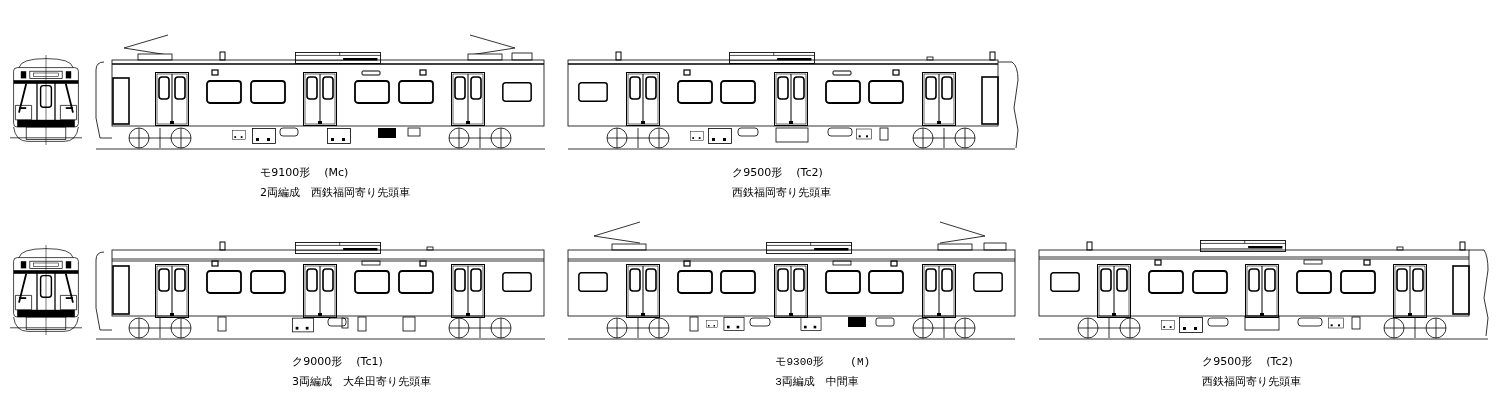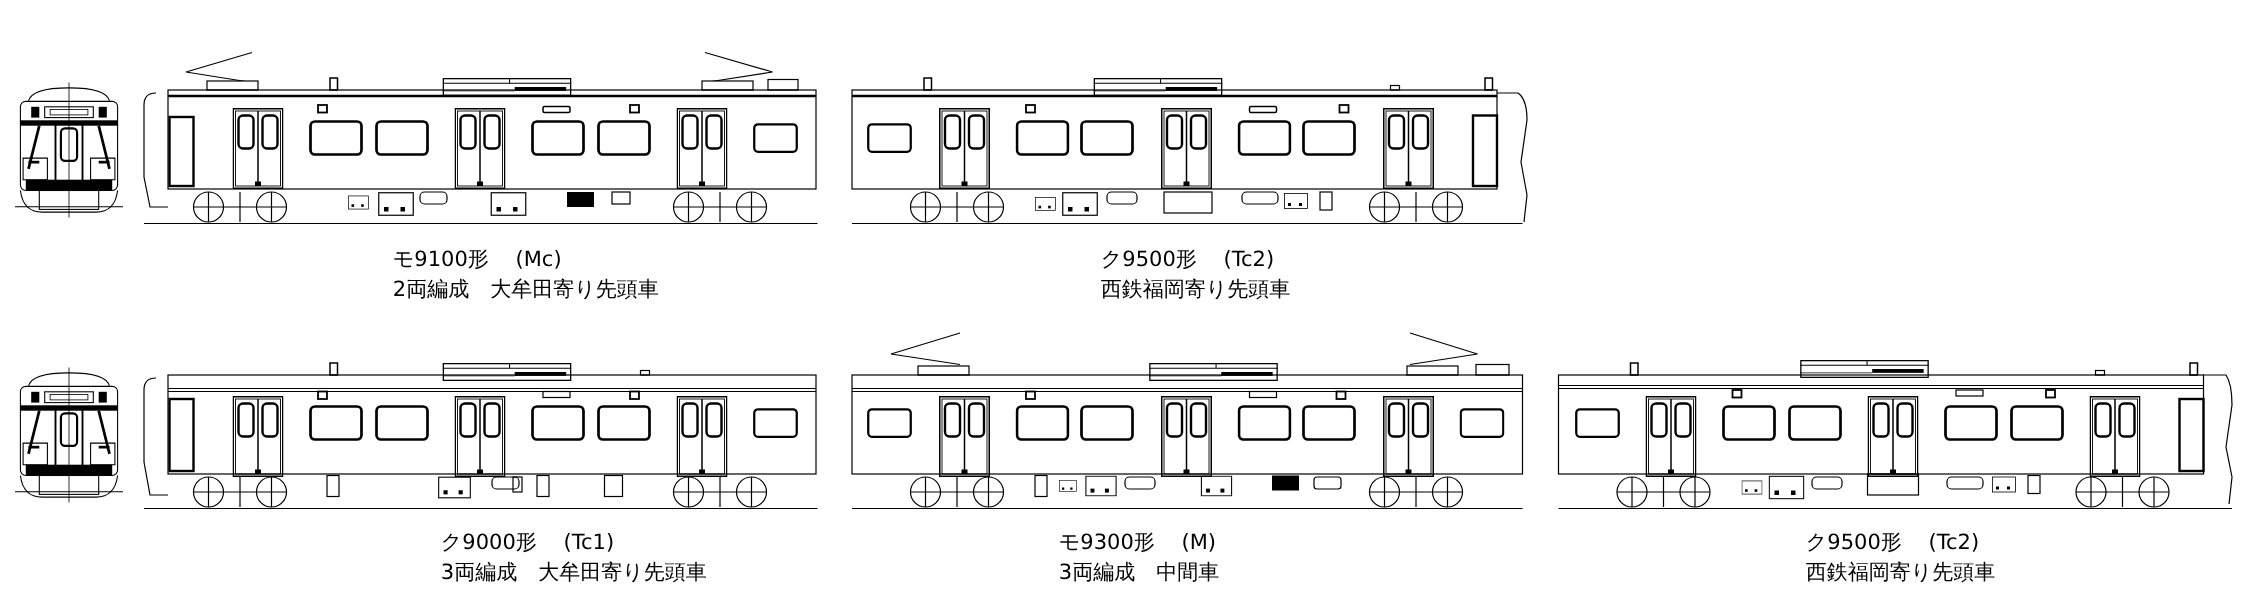--- a/index.html
+++ b/index.html
@@ -1,18 +1,18 @@
 <!DOCTYPE html>
 <html><head>
 <meta charset="utf-8">
 <style>
   html, body { margin: 0; padding: 0; background: #ffffff; }
   body { width: 1500px; height: 400px; position: relative; overflow: hidden; font-family: "DejaVu Sans", sans-serif; }
   svg { position: absolute; left: 0; top: 0; }
-  .cap { position: absolute; font-size: 14px; line-height: 10px; color: #000; white-space: pre; font-family: "DejaVu Sans", sans-serif; }
+  .cap { position: absolute; font-size: 11px; line-height: 10px; color: #000; white-space: pre; font-family: "DejaVu Sans", sans-serif; }
 </style>
 </head>
 <body>
 
 <svg width="1500" height="400" viewBox="0 0 1500 400" xmlns="http://www.w3.org/2000/svg">
   <defs>
 
     <symbol id="win" viewBox="0 0 36 24">
       <rect x="1" y="1" width="34" height="22" rx="3" fill="none" stroke="#000" stroke-width="1.8"></rect>
     </symbol>
@@ -244,34 +244,34 @@
     <rect x="1245" y="316" width="34" height="14" fill="none" stroke="#000" stroke-width="0.8"></rect>
     <rect x="1298" y="318" width="24" height="8" rx="3" fill="none" stroke="#000" stroke-width="0.8"></rect>
     <use href="#box" x="1328" y="317" width="16" height="12"></use>
     <rect x="1352" y="317" width="8" height="12" fill="none" stroke="#000" stroke-width="0.8"></rect>
     <line x1="1039" y1="339" x2="1488" y2="339" stroke="#000" stroke-width="0.8"></line>
   </g>
 </svg>
 
 <div class="cap" style="left:253px; top:158px;">
   <span>モ9100形</span>&nbsp;&nbsp;&nbsp;&nbsp;<span>(Mc)</span><br>
-  <span>2両編成　大牟田寄り先頭車</span>
+  <span>2両編成　西鉄福岡寄り先頭車</span>
 </div>
 
 <div class="cap" style="left:725px; top:158px;">
   <span>ク9500形</span>&nbsp;&nbsp;&nbsp;&nbsp;<span>(Tc2)</span><br>
   <span>西鉄福岡寄り先頭車</span>
 </div>
 
 <div class="cap" style="left:253px; top:347px;margin-left:32px;">
   <span>ク9000形</span>&nbsp;&nbsp;&nbsp;&nbsp;<span>(Tc1)</span><br>
   <span>3両編成　大牟田寄り先頭車</span>
 </div>
 
-<div class="cap" style="left:697px; top:347px;">
+<div class="cap" style="left:762px; top:347px;font-family:Liberation Mono, monospace;">
   <span>モ9300形</span>&nbsp;&nbsp;&nbsp;&nbsp;<span>(M)</span><br>
   <span>3両編成　中間車</span>
 </div>
 
 <div class="cap" style="left:1195px; top:347px;">
   <span>ク9500形</span>&nbsp;&nbsp;&nbsp;&nbsp;<span>(Tc2)</span><br>
   <span>西鉄福岡寄り先頭車</span>
 </div>
 
 </body></html>

